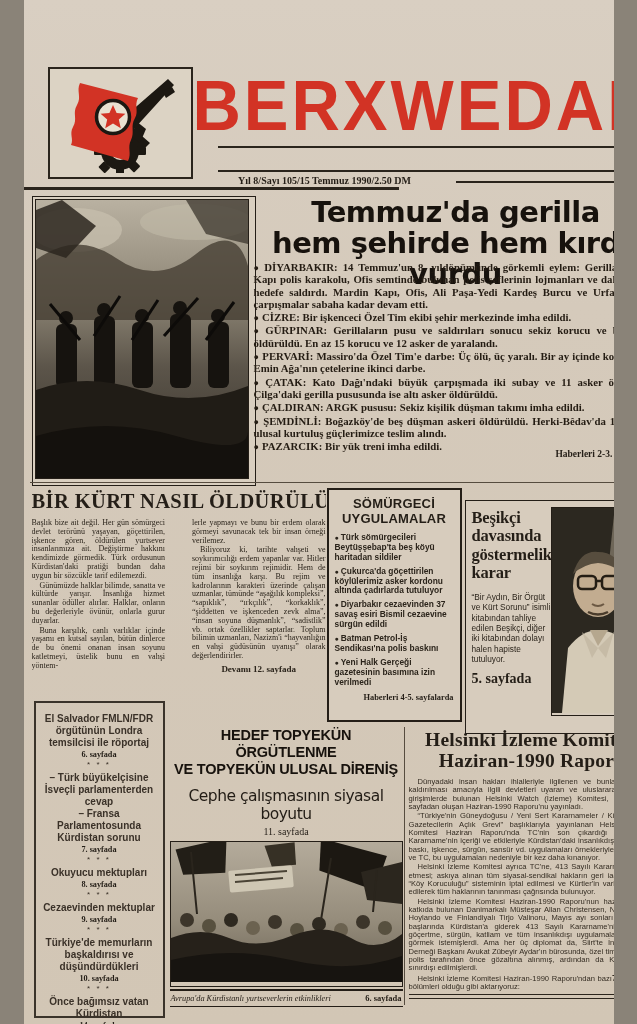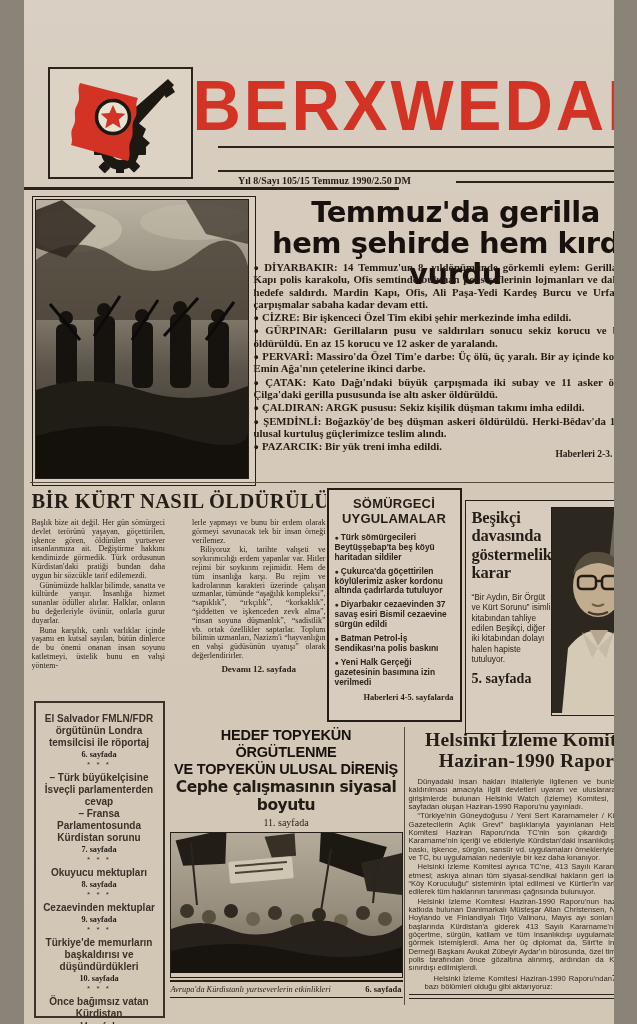--- a/index.html
+++ b/index.html
@@ -56,37 +56,37 @@
   
   #index-box{left:10px;top:701px;width:131px;height:317px;border:2px solid #3a332a;box-sizing:border-box;
       padding:10px 5px;font-family:"Liberation Sans",sans-serif;text-align:center;}
   .idx-title{font-size:10px;line-height:1.2;font-weight:bold;color:#3a3128;white-space:pre-line;}
   .idx-page{font-family:"Liberation Serif",serif;font-weight:bold;font-size:8.2px;margin-top:1px;}
   .idx-sep{font-size:8px;letter-spacing:2px;line-height:1;margin:2px 0 3px 0;color:#3a3128;}
   
   #hedef{left:146px;top:727px;width:233px;}
   #hedef-headline{text-align:center;font-family:"Liberation Sans",sans-serif;font-weight:bold;
       font-size:14.5px;line-height:1.18;letter-spacing:-.2px;color:#17120d;}
-  #hedef-subhead{text-align:center;font-family:"DejaVu Sans",sans-serif;font-weight:bold;
-      font-size:15.5px;letter-spacing:-.5px;color:#221c15;}
+  #hedef-subhead{text-align:center;font-family:"DejaVu Sans",sans-serif;font-weight:normal;
+      font-size:15.5px;letter-spacing:-.5px;margin-top:9px;color:#221c15;}
   #hedef-pageref{text-align:center;font-weight:normal;font-size:10px;margin-top:3px;}
   #hedef-photo{margin-top:4px;border:1px solid #241e17;}
   #hedef-caption-row{border-top:2px solid #241e17;border-bottom:1px solid #241e17;
       display:flex;justify-content:space-between;align-items:baseline;padding:2px 1px 3px 1px;margin-top:2px;}
   #hedef-caption{font-style:italic;font-size:8.3px;}
   #hedef-caption-page{font-weight:bold;font-size:8.5px;}
   
   #helsinki-vrule{left:380px;top:727px;width:1px;height:278px;background:#564c3f;}
   #helsinki{left:385px;top:729px;width:247px;}
   #helsinki-headline{text-align:center;font-weight:bold;font-size:19.5px;line-height:1.1;letter-spacing:.2px;}
   #helsinki-body{margin-top:6px;font-family:"Liberation Sans",sans-serif;font-size:7.6px;line-height:1.1;
       text-align:justify;color:#332b21;}
   #helsinki-body p{margin:0 0 1px 0;text-indent:9px;}
   #helsinki-last{display:flex;justify-content:space-between;align-items:baseline;}
-  #helsinki-last .tail{font-family:"Liberation Sans",sans-serif;font-size:7.6px;text-indent:9px;color:#332b21;margin-left:16px;}
+  #helsinki-last .tail{font-family:"Liberation Sans",sans-serif;font-size:7.6px;text-indent:9px;color:#332b21;}
   #helsinki-pageref{font-family:"Liberation Sans",sans-serif;font-weight:bold;font-size:9px;white-space:nowrap;}
   #helsinki-endrule{margin-top:3px;height:3px;border-top:1px solid #2a241c;border-bottom:1px solid #2a241c;}
 </style>
 </head>
 <body>
 
 <div id="page">
 
   <div class="abs" id="logo-box">
     <svg width="137" height="104" viewBox="0 0 137 104">

